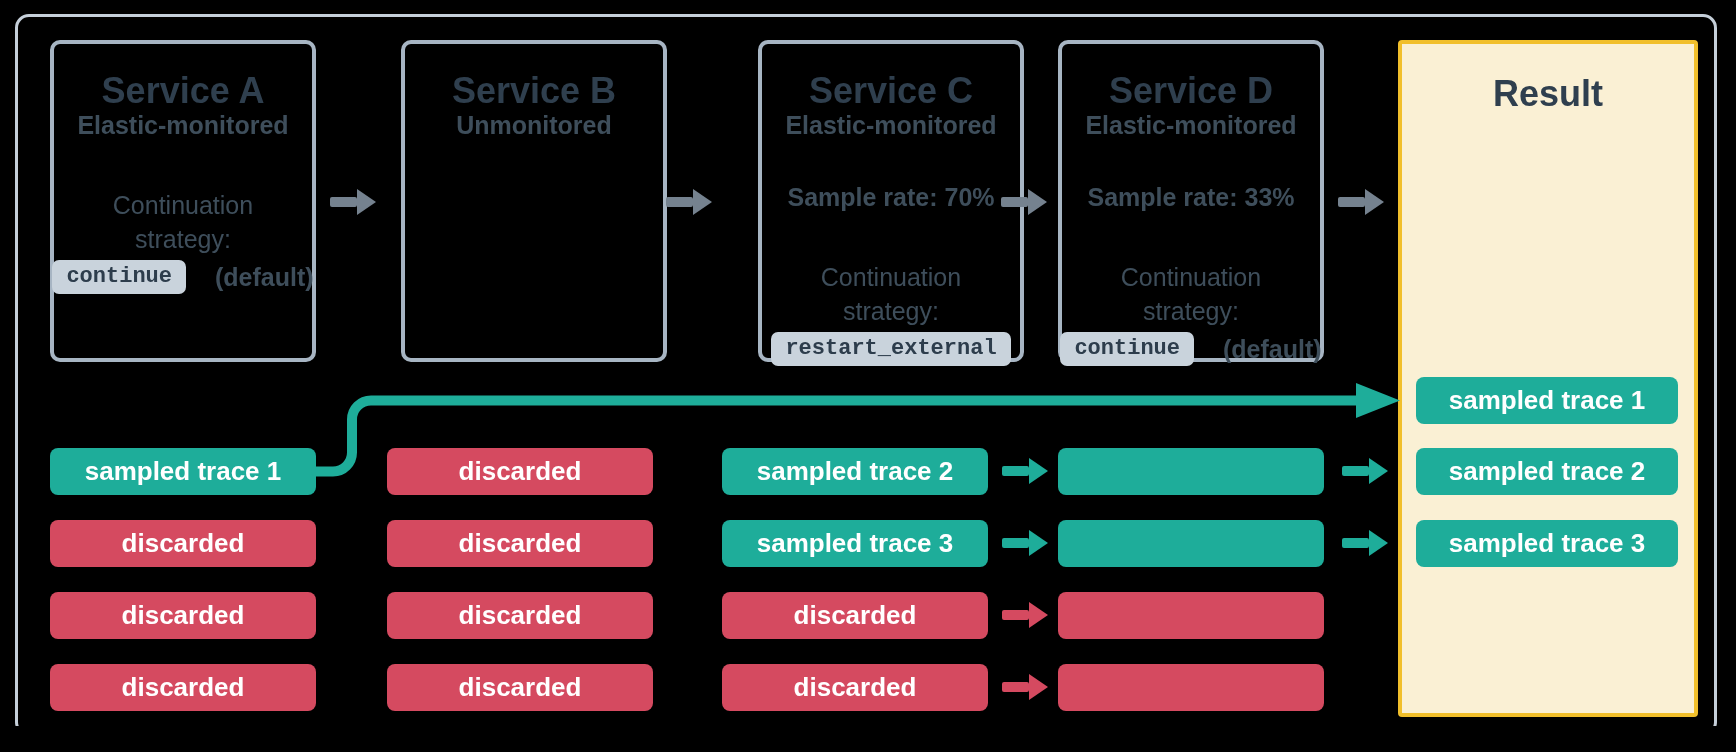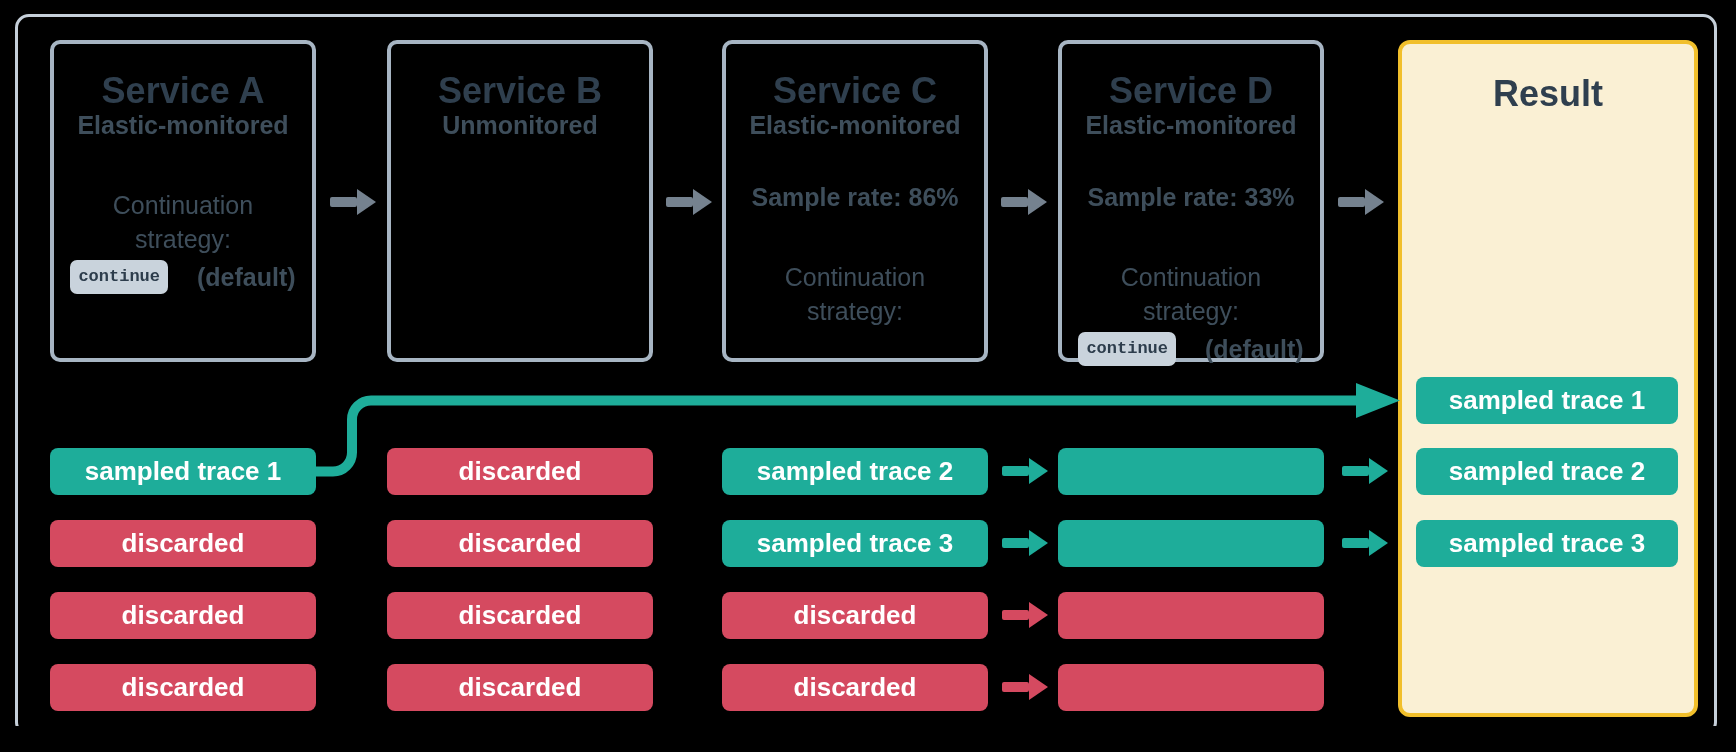--- a/index.html
+++ b/index.html
@@ -19,27 +19,27 @@
     display:flex;flex-direction:column;align-items:center;text-align:center;
   }
   .svc-title{margin-top:28px;font-size:36px;font-weight:bold;color:var(--slate_title,#2f3f4e);line-height:38px;}
   .svc-sub{font-size:25px;font-weight:bold;color:var(--slate_body,#3e4e5b);line-height:30px;}
   .svc-rate{margin-top:42px;font-size:25px;font-weight:bold;color:var(--slate_body,#3e4e5b);line-height:30px;}
   .svc-cont{margin-top:48px;font-size:25px;font-weight:normal;color:var(--slate_body,#3e4e5b);line-height:34px;}
   .strategy-row{margin-top:4px;display:flex;align-items:center;gap:9px;}
   .code-chip{
     background:var(--code_bg,#c9d3dc);color:var(--code_text,#2d3d4c);
     font-family:"Liberation Mono","DejaVu Sans Mono",monospace;
-    font-size:17px;font-weight:bold;line-height:28px;padding:3px 8px;border-radius:7px;white-space:nowrap;
+    font-size:22px;font-weight:bold;line-height:28px;padding:3px 14px;border-radius:7px;white-space:nowrap;
   }
   .suffix{font-size:25px;font-weight:bold;color:var(--slate_body,#3e4e5b);margin-left:20px;}
   
   .result{
     position:absolute;left:1398px;top:40px;width:300px;height:677px;box-sizing:border-box;
-    background:var(--result_bg,#faf0d4);border:4px solid var(--result_border,#f1bf2b);border-radius:12px;
+    background:var(--result_bg,#faf0d4);border:4px solid var(--result_border,#f1bf2b);border-radius:4px;
   }
   .result-title{margin-top:29px;text-align:center;font-size:36px;font-weight:bold;color:var(--slate_title,#2f3f4e);}
   
   .pill{
     position:absolute;width:266px;height:47px;border-radius:8px;box-sizing:border-box;
     display:flex;align-items:center;justify-content:center;
     color:var(--pill_text,#fff);font-size:26px;font-weight:bold;
   }
   .pill.sampled{background:var(--teal,#1ead9a);}
   .pill.discarded{background:var(--red,#d54a60);}
@@ -72,32 +72,35 @@
     <div class="svc-cont">
       <div>Continuation</div>
       <div>strategy:</div>
     </div>
     <div class="strategy-row">
       <span class="code-chip">continue</span>
       <span class="suffix">(default)</span>
     </div>
   </div>
 
-  <div class="svc" style="left:387px">
+  <div class="svc" style="left:401px">
     <div class="svc-title">Service B</div>
     <div class="svc-sub">Unmonitored</div>
   </div>
 
-  <div class="svc" style="left:722px">
+  <div class="svc" style="left:758px">
     <div class="svc-title">Service C</div>
     <div class="svc-sub">Elastic-monitored</div>
-    <div class="svc-rate">Sample rate: 86%</div>
+    <div class="svc-rate">Sample rate: 70%</div>
     <div class="svc-cont">
       <div>Continuation</div>
       <div>strategy:</div>
+    </div>
+    <div class="strategy-row">
+      <span class="code-chip">restart_external</span>
     </div>
   </div>
 
   <div class="svc" style="left:1058px">
     <div class="svc-title">Service D</div>
     <div class="svc-sub">Elastic-monitored</div>
     <div class="svc-rate">Sample rate: 33%</div>
     <div class="svc-cont">
       <div>Continuation</div>
       <div>strategy:</div>

